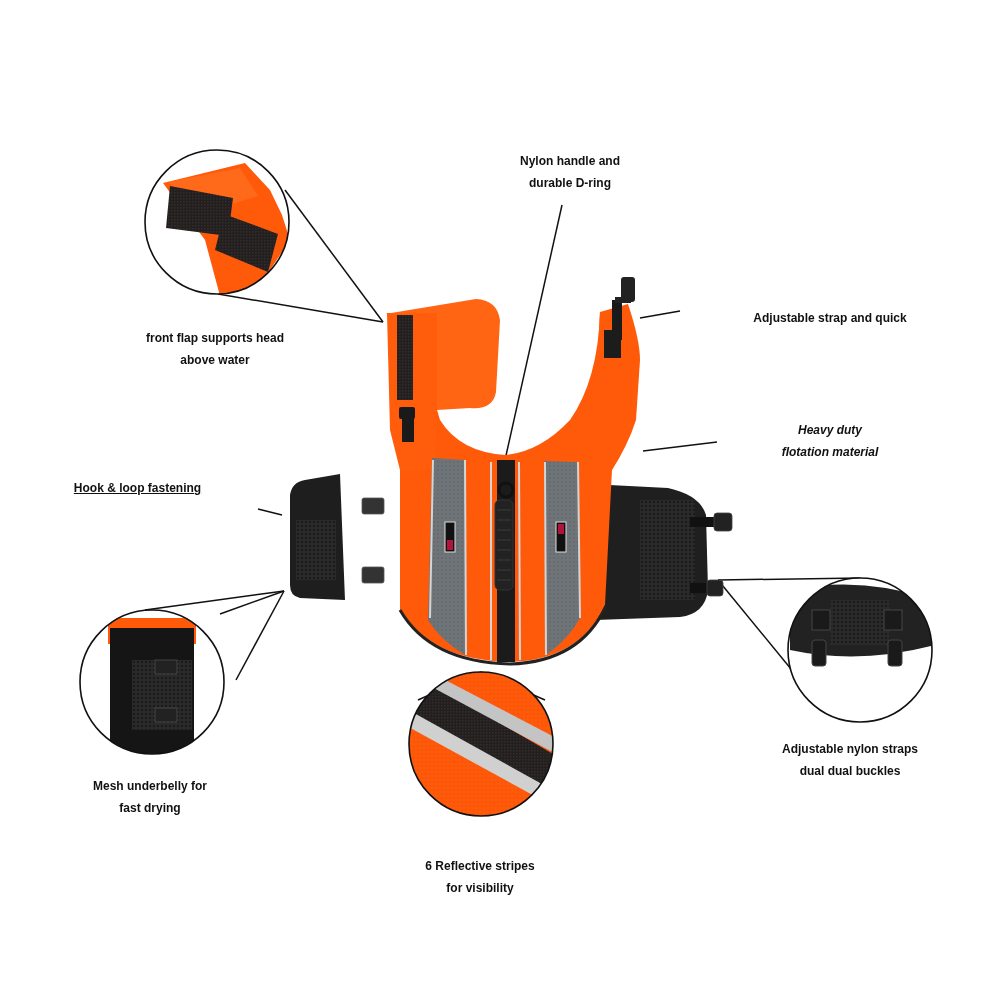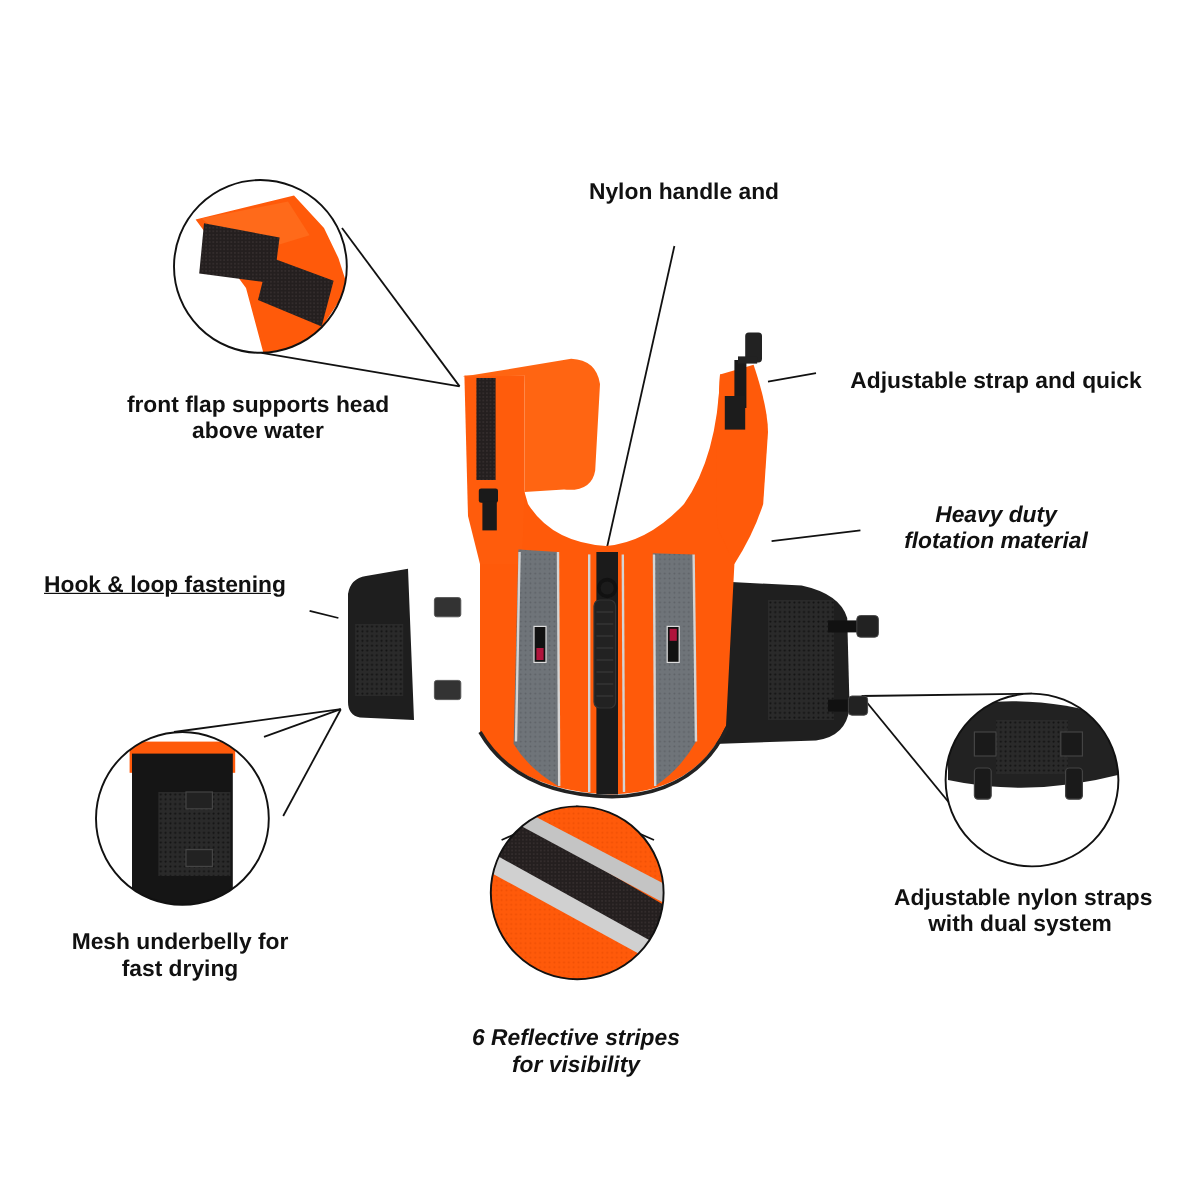--- a/index.html
+++ b/index.html
@@ -1,21 +1,21 @@
 <!DOCTYPE html>
 <html><head>
 <meta charset="utf-8">
 <style>
   html, body { margin: 0; padding: 0; background: #ffffff; }
   body { width: 1000px; height: 1000px; position: relative; overflow: hidden; font-family: "Liberation Sans", sans-serif; }
   .label {
     position: absolute;
     font-family: "Liberation Sans", sans-serif;
     font-weight: bold;
-    font-size: 19px;
+    font-size: 12px;
     line-height: 22px;
     color: #111111;
     text-align: center;
     white-space: nowrap;
   }
   .label span { display: block; }
   svg.art { position: absolute; left: 0; top: 0; }
 </style>
 </head>
 <body>
@@ -205,20 +205,21 @@
         <rect x="812" y="640" width="14" height="26" rx="3"></rect>
         <rect x="888" y="640" width="14" height="26" rx="3"></rect>
       </g>
     </g>
     <circle cx="860" cy="650" r="72" fill="none" stroke="#111" stroke-width="1.6"></circle>
   </g>
 </svg>
 
 <div class="label" style="left:470px; top:150px; width:200px;">
   <span>Nylon handle and</span>
+  <span>durable D-ring</span>
 </div>
 
 <div class="label" style="left:80px; top:327px; width:270px;">
   <span>front flap supports head</span>
   <span>above water</span>
 </div>
 
 <div class="label" style="left:695px; top:307px; width:270px;">
   <span>Adjustable strap and quick</span>
 </div>
@@ -227,24 +228,24 @@
   <span>Heavy duty</span>
   <span>flotation material</span>
 </div>
 
 <div class="label" style="left:20px; top:477px; width:235px;text-decoration:underline;">
   <span>Hook &amp; loop fastening</span>
 </div>
 
 <div class="label" style="left:745px; top:738px; width:210px;">
   <span>Adjustable nylon straps</span>
-  <span>with dual system</span>
+  <span>dual dual buckles</span>
 </div>
 
 <div class="label" style="left:50px; top:775px; width:200px;">
   <span>Mesh underbelly for</span>
   <span>fast drying</span>
 </div>
 
-<div class="label" style="left:380px; top:855px; width:200px;font-style:italic;">
+<div class="label" style="left:380px; top:855px; width:200px;">
   <span>6 Reflective stripes</span>
   <span>for visibility</span>
 </div>
 
 </body></html>

